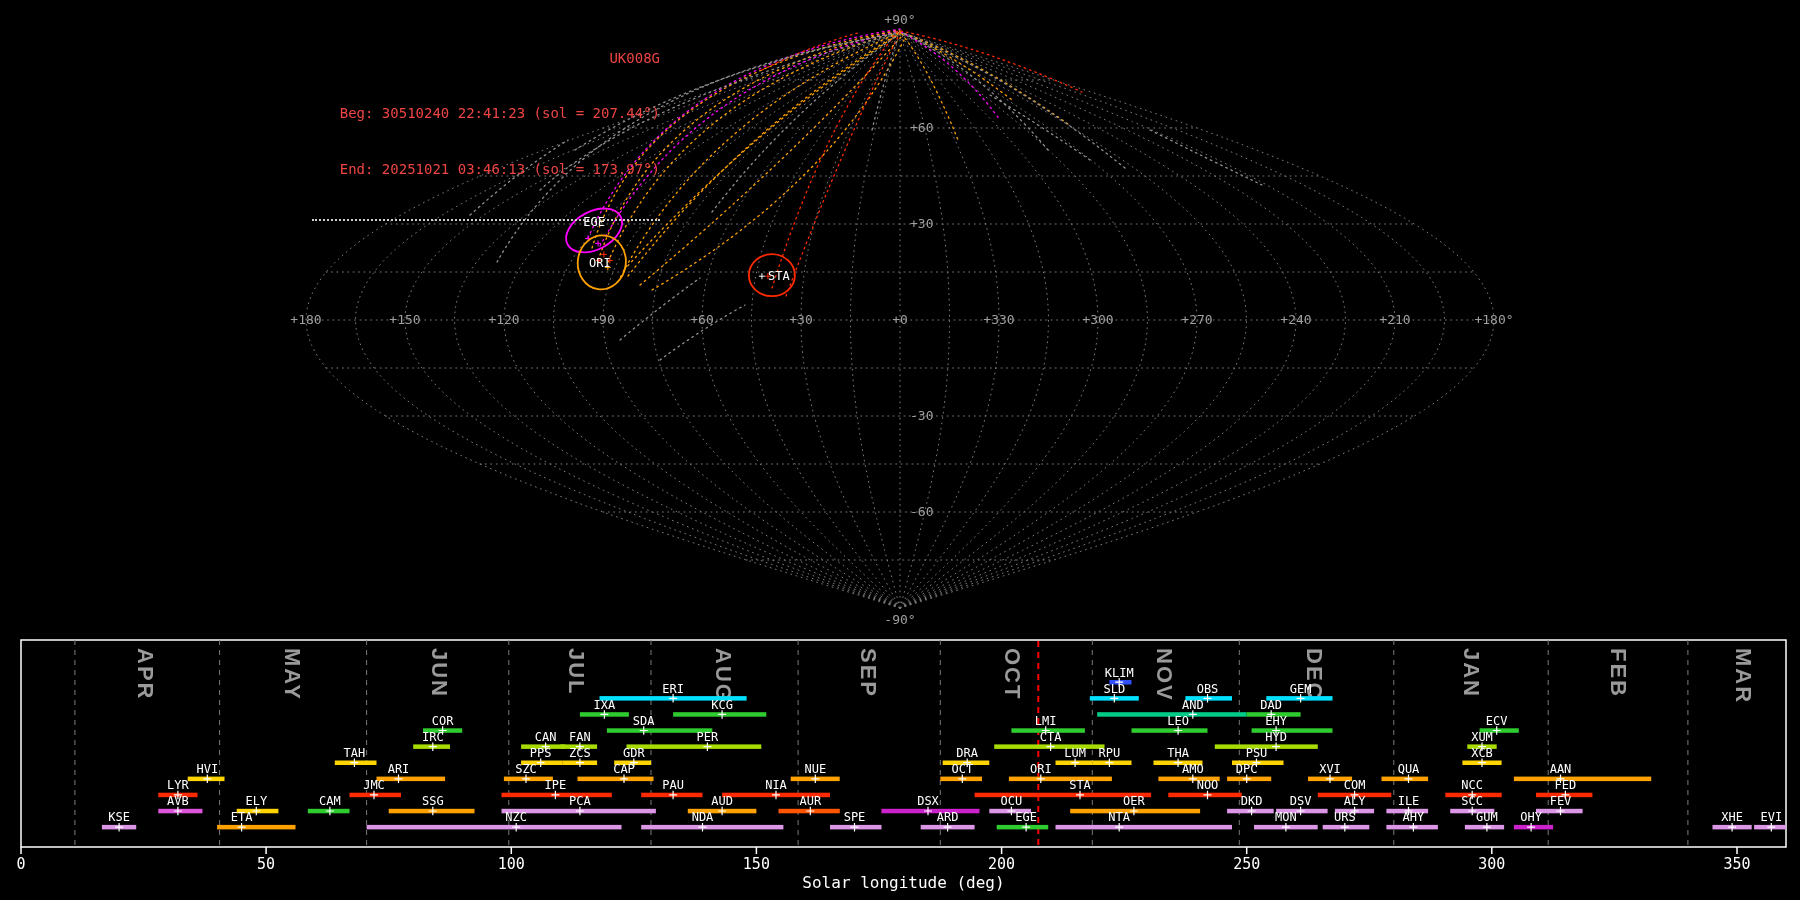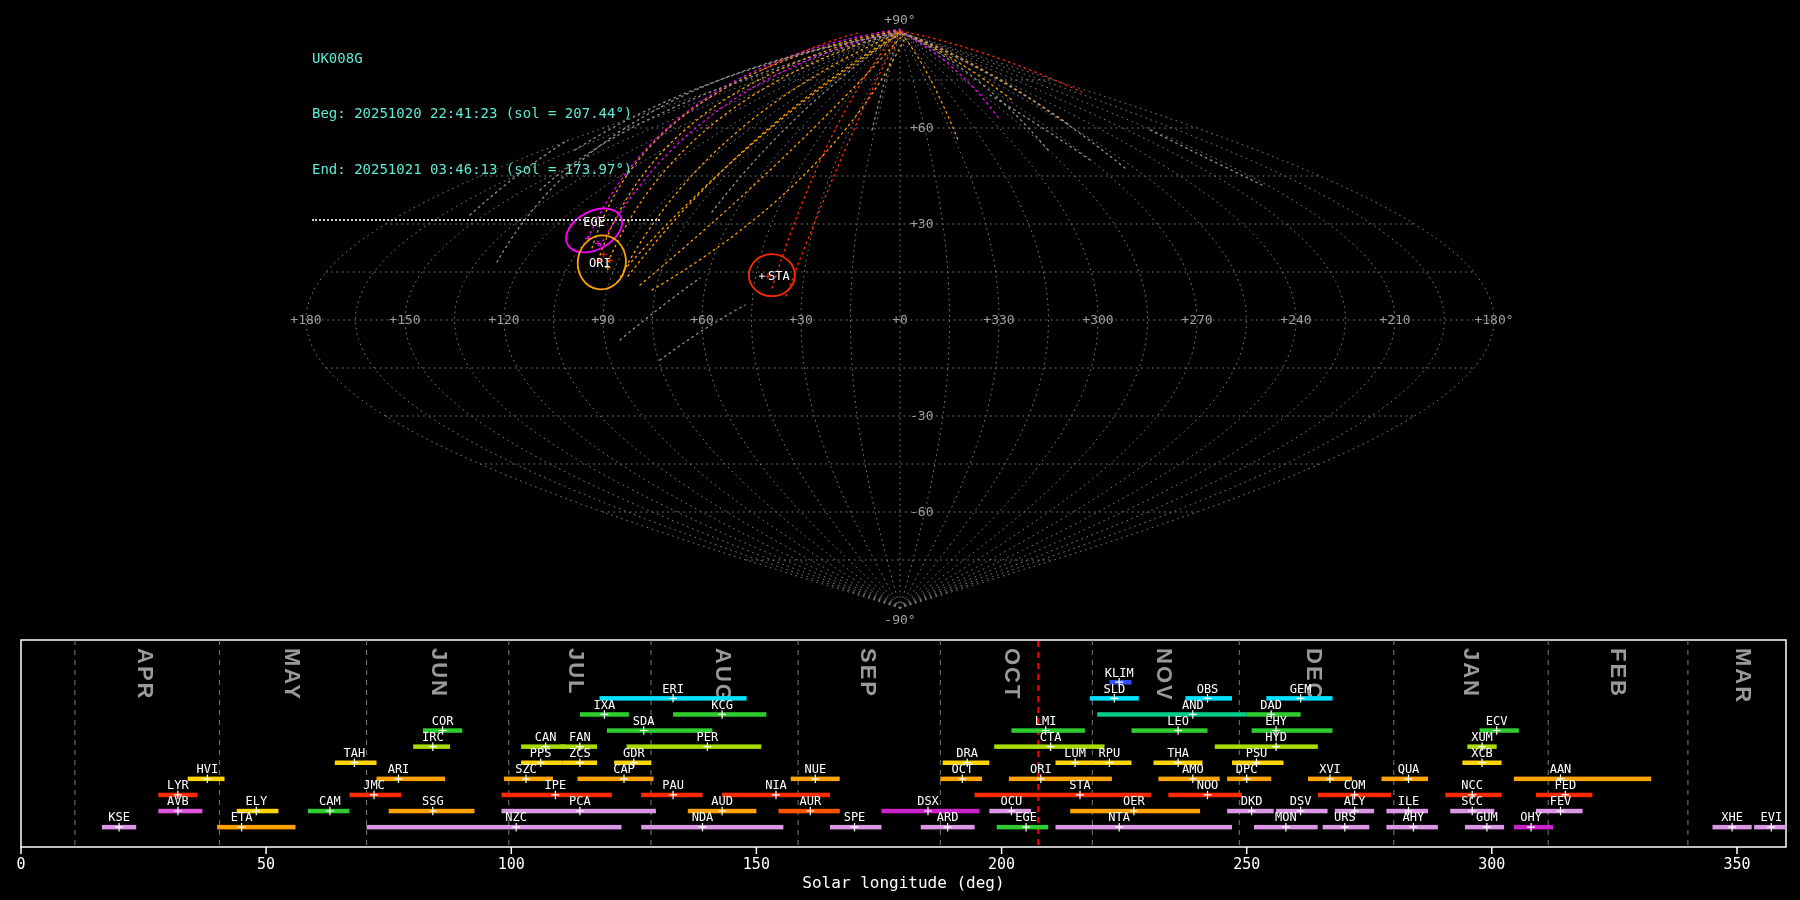--- a/index.html
+++ b/index.html
@@ -1,20 +1,20 @@
 <!DOCTYPE html>
 <html><head>
 <meta charset="utf-8">
 <style>
   html,body{margin:0;padding:0;background:#000;}
   #stage{position:relative;width:1800px;height:900px;background:#000;overflow:hidden;
          font-family:"DejaVu Sans Mono",monospace;}
   #plot{position:absolute;left:0;top:0;}
-  #info{position:absolute;left:312px;top:12px;color:#5eead4;font-size:14px;line-height:1.32;
-        font-family:"DejaVu Sans Mono",monospace;white-space:pre;}
+  #info{position:absolute;left:312px;top:12px;color:#ef4444;font-size:14px;line-height:1.32;
+        font-family:"DejaVu Sans Mono",monospace;white-space:pre;text-align:right;}
   #info .sep{border-top:2px dotted #d0d0d0;width:348px;height:0;margin:4px 0 5px 0;}
 </style>
 </head>
 <body>
 
 <div id="stage">
   <svg id="plot" width="1800" height="900">
       <g fill="none" stroke="#909090" stroke-width="1" stroke-dasharray="0.9 4.5" stroke-linecap="round" opacity="0.85">
         <polyline points="900.0,608.0 920.7,601.6 941.4,595.2 962.1,588.8 982.7,582.4 1003.1,576.0 1023.5,569.6 1043.7,563.2 1063.7,556.8 1083.6,550.4 1103.2,544.0 1122.5,537.6 1141.6,531.2 1160.4,524.8 1178.9,518.4 1197.0,512.0 1214.8,505.6 1232.2,499.2 1249.1,492.8 1265.7,486.4 1281.8,480.0 1297.5,473.6 1312.6,467.2 1327.3,460.8 1341.4,454.4 1355.0,448.0 1368.1,441.6 1380.6,435.2 1392.4,428.8 1403.7,422.4 1414.4,416.0 1424.5,409.6 1433.9,403.2 1442.6,396.8 1450.7,390.4 1458.2,384.0 1464.9,377.6 1471.0,371.2 1476.4,364.8 1481.0,358.4 1485.0,352.0 1488.2,345.6 1490.7,339.2 1492.6,332.8 1493.6,326.4 1494.0,320.0 1493.6,313.6 1492.6,307.2 1490.7,300.8 1488.2,294.4 1485.0,288.0 1481.0,281.6 1476.4,275.2 1471.0,268.8 1464.9,262.4 1458.2,256.0 1450.7,249.6 1442.6,243.2 1433.9,236.8 1424.5,230.4 1414.4,224.0 1403.7,217.6 1392.4,211.2 1380.6,204.8 1368.1,198.4 1355.0,192.0 1341.4,185.6 1327.3,179.2 1312.6,172.8 1297.5,166.4 1281.8,160.0 1265.7,153.6 1249.1,147.2 1232.2,140.8 1214.8,134.4 1197.0,128.0 1178.9,121.6 1160.4,115.2 1141.6,108.8 1122.5,102.4 1103.2,96.0 1083.6,89.6 1063.7,83.2 1043.7,76.8 1023.5,70.4 1003.1,64.0 982.7,57.6 962.1,51.2 941.4,44.8 920.7,38.4 900.0,32.0 "></polyline>
         <polyline points="900.0,608.0 919.0,601.6 938.0,595.2 956.9,588.8 975.8,582.4 994.6,576.0 1013.2,569.6 1031.7,563.2 1050.1,556.8 1068.3,550.4 1086.2,544.0 1104.0,537.6 1121.5,531.2 1138.7,524.8 1155.6,518.4 1172.3,512.0 1188.5,505.6 1204.5,499.2 1220.0,492.8 1235.2,486.4 1250.0,480.0 1264.3,473.6 1278.2,467.2 1291.7,460.8 1304.6,454.4 1317.1,448.0 1329.1,441.6 1340.5,435.2 1351.4,428.8 1361.8,422.4 1371.6,416.0 1380.8,409.6 1389.4,403.2 1397.4,396.8 1404.9,390.4 1411.7,384.0 1417.9,377.6 1423.4,371.2 1428.3,364.8 1432.6,358.4 1436.2,352.0 1439.2,345.6 1441.5,339.2 1443.2,332.8 1444.2,326.4 1444.5,320.0 1444.2,313.6 1443.2,307.2 1441.5,300.8 1439.2,294.4 1436.2,288.0 1432.6,281.6 1428.3,275.2 1423.4,268.8 1417.9,262.4 1411.7,256.0 1404.9,249.6 1397.4,243.2 1389.4,236.8 1380.8,230.4 1371.6,224.0 1361.8,217.6 1351.4,211.2 1340.5,204.8 1329.1,198.4 1317.1,192.0 1304.6,185.6 1291.7,179.2 1278.2,172.8 1264.3,166.4 1250.0,160.0 1235.2,153.6 1220.0,147.2 1204.5,140.8 1188.5,134.4 1172.3,128.0 1155.6,121.6 1138.7,115.2 1121.5,108.8 1104.0,102.4 1086.2,96.0 1068.3,89.6 1050.1,83.2 1031.7,76.8 1013.2,70.4 994.6,64.0 975.8,57.6 956.9,51.2 938.0,44.8 919.0,38.4 900.0,32.0 "></polyline>
@@ -424,17 +424,17 @@
         <text x="1246.7" y="869" font-size="15" text-anchor="middle">250</text>
         <line x1="1491.8" y1="847" x2="1491.8" y2="854" stroke="#fff" stroke-width="1.5"></line>
         <text x="1491.8" y="869" font-size="15" text-anchor="middle">300</text>
         <line x1="1737.0" y1="847" x2="1737.0" y2="854" stroke="#fff" stroke-width="1.5"></line>
         <text x="1737.0" y="869" font-size="15" text-anchor="middle">350</text>
         <text x="903.5" y="888" font-size="16" text-anchor="middle">Solar longitude (deg)</text>
       </g>
     </svg>
   <div id="info">
     <div>UK008G</div>
-    <div>Beg: 20251020 22:41:23 (sol = 207.44°)</div>
+    <div>Beg: 30510240 22:41:23 (sol = 207.44°)</div>
     <div>End: 20251021 03:46:13 (sol = 173.97°)</div>
     <div class="sep"></div>
   </div>
 </div>
 
 </body></html>

